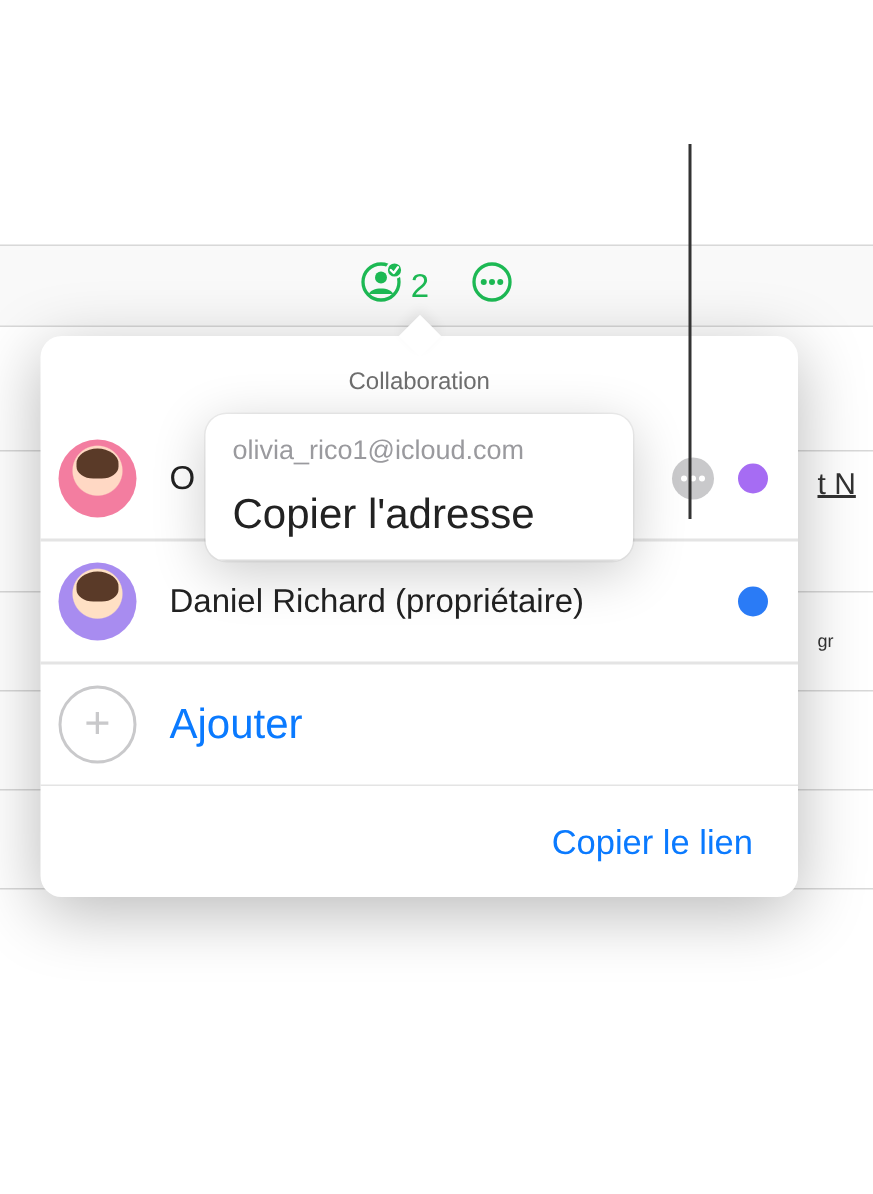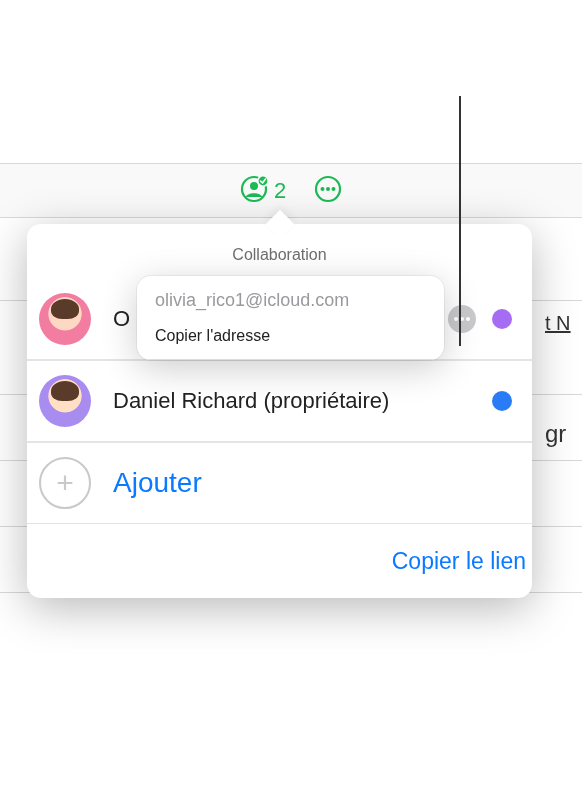--- a/index.html
+++ b/index.html
@@ -44,21 +44,21 @@
       left: 545px;
       top: 312px;
       font-size: 20px;
       color: #333;
       text-decoration: underline;
     }
     .bg-text-2 {
       position: absolute;
       left: 545px;
       top: 420px;
-      font-size: 24px;
+      font-size: 12px;
       color: #333;
     }
 
     .toolbar {
       position: absolute;
       top: 163px;
       left: 0;
       right: 0;
       height: 55px;
       background: #f9f9f9;
@@ -199,44 +199,44 @@
     .add-row .add-label {
       font-size: 28px;
       color: #0a7aff;
     }
 
     .copy-link-row {
       height: 74px;
       display: flex;
       align-items: center;
       justify-content: flex-end;
-      padding: 0 6px;
+      padding: 0 30px;
       font-size: 23px;
       color: #0a7aff;
     }
 
     
     .context-menu {
       position: absolute;
       top: 52px;
       left: 110px;
-      width: 307px;
+      width: 285px;
       background: #fff;
       border-radius: 14px;
       box-shadow: 0 8px 36px rgba(0,0,0,0.20), 0 0 0 1px rgba(0,0,0,0.05);
       z-index: 120;
       overflow: hidden;
     }
     .context-menu .email {
       font-size: 18px;
       color: #9a9a9e;
       padding: 14px 18px 2px 18px;
     }
     .context-menu .cm-item {
-      font-size: 16px;
+      font-size: 28px;
       color: #222;
       padding: 14px 18px;
     }
     .context-menu .cm-sep {
       border-top: 1px solid #dcdcdc;
     }
   </style>
 </head>
 <body>
 

